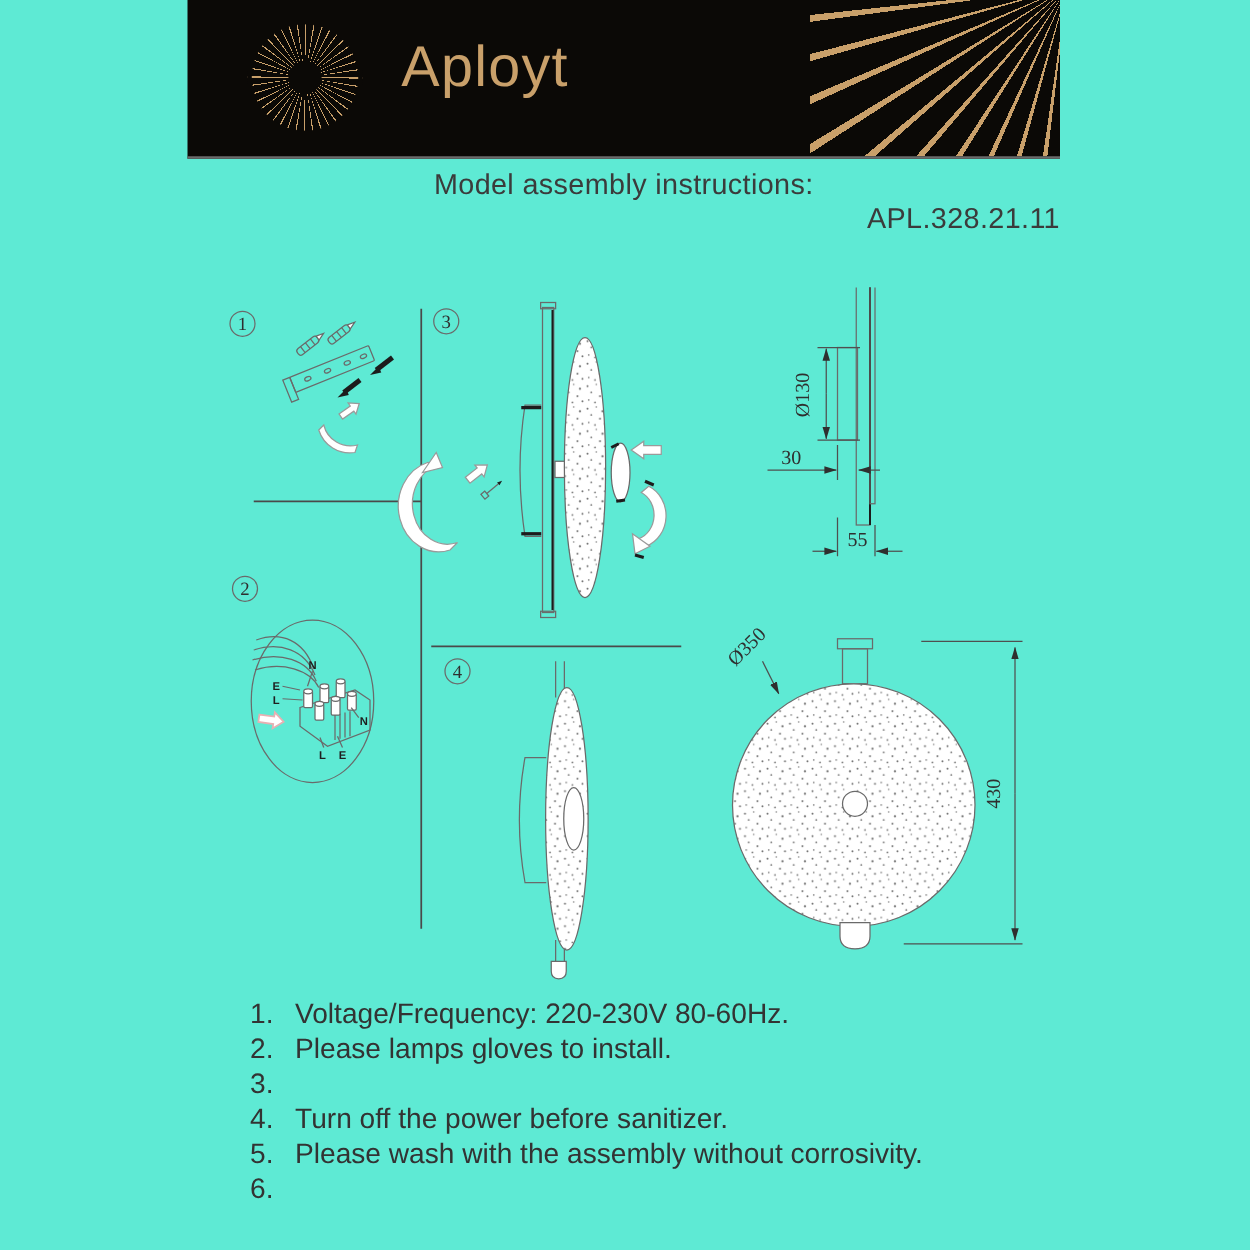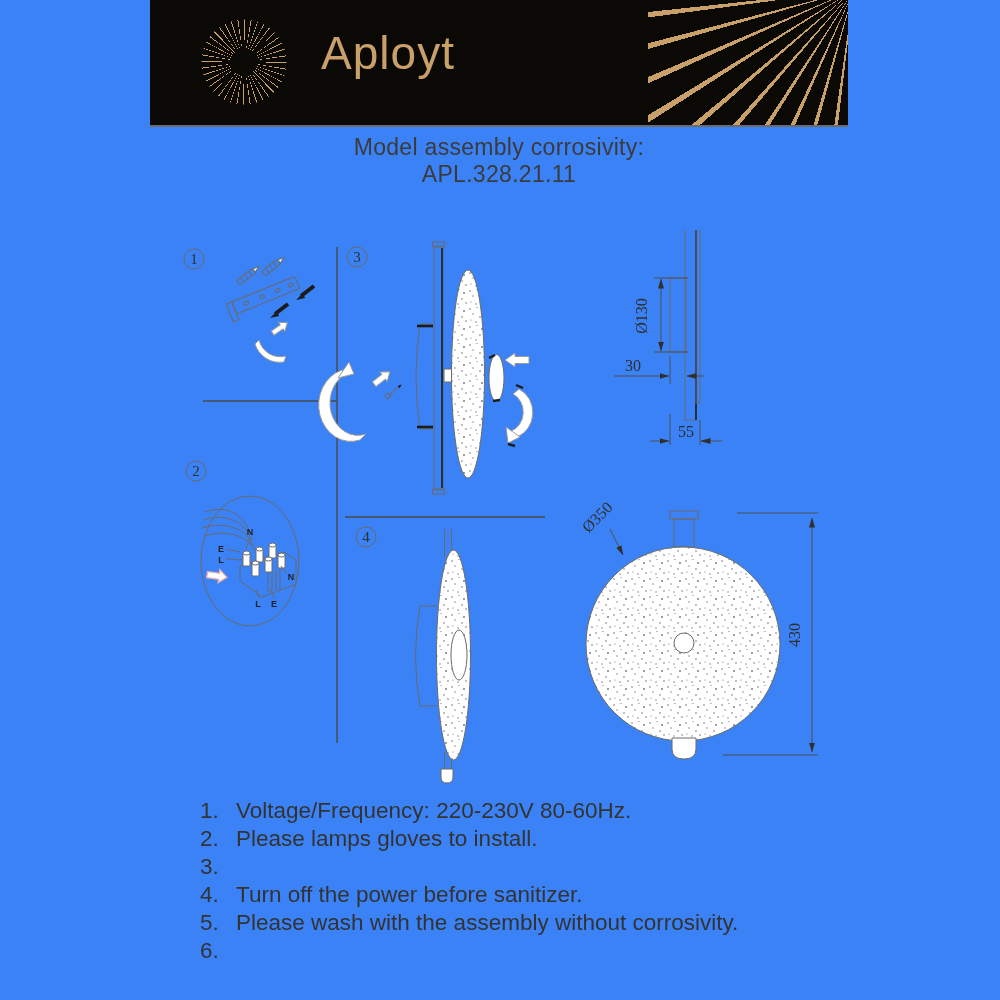--- a/index.html
+++ b/index.html
@@ -1,37 +1,37 @@
 <!DOCTYPE html>
 <html style="--banner_bg: #0b0906; --gold: #c9a06a; --text: #333333; --line: #6a6a6a; --accent_pink: #e7b0b2;"><head>
 <meta charset="utf-8">
 <style>
   :root{
     --banner_bg:#0b0906; --gold:#c9a06a; --text:#333333; --line:#6a6a6a; --accent_pink:#e7b0b2;
   }
   html,body{margin:0;padding:0;background:#ffffff;}
-  .page{position:relative;width:1000px;height:1000px;background:#3b82f6;overflow:hidden;
+  .page{position:relative;width:1000px;height:1000px;background:#5eead4;overflow:hidden;
         font-family:"Liberation Sans",sans-serif;}
   
   .banner{position:absolute;left:150px;top:0;width:698px;height:125px;
           background:var(--banner_bg);overflow:hidden;border-bottom:2px solid #6b6b6b;}
   .starburst{position:absolute;left:48px;top:16px;width:92px;height:92px;border-radius:50%;
       background:
         radial-gradient(circle at 50% 50%, transparent 0 42px, var(--banner_bg) 43px),
         radial-gradient(circle at 50% 50%, var(--banner_bg) 0 13px, transparent 13.5px),
         repeating-conic-gradient(var(--gold) 0deg 1.3deg, transparent 1.3deg 9deg);}
   .brand{position:absolute;left:148px;top:26px;width:180px;text-align:center;
          font-size:46px;font-weight:300;letter-spacing:1px;color:var(--gold);}
   .rays{position:absolute;right:0;top:0;width:200px;height:125px;
       background:repeating-conic-gradient(from 170deg at 103% -8%,
         var(--gold) 0deg 1.5deg, transparent 1.5deg 8.4deg);}
   
   .titleblock{position:absolute;left:150px;top:134px;width:698px;text-align:center;color:#3b3b3b;}
   .titleblock .t1{font-size:23px;line-height:27px;letter-spacing:.3px;}
-  .titleblock .t2{font-size:23px;line-height:27px;letter-spacing:.3px;}
+  .titleblock .t2{font-size:23px;line-height:27px;letter-spacing:.3px;text-align:right;}
   
   .diagram{position:absolute;left:150px;top:230px;width:700px;height:560px;}
   .ln{fill:none;stroke:var(--line);stroke-width:1;}
   .lnf{fill:#ffffff;stroke:var(--line);stroke-width:1;}
   .wsh{fill:#ffffff;stroke:#9a9a9a;stroke-width:1;}
   .spk{fill:url(#speck);stroke:var(--line);stroke-width:1;}
   .blk{stroke:#1c1c1c;}
   .blkf{fill:#1c1c1c;stroke:none;}
   .dl{stroke:#4f4f4f;stroke-width:1;fill:none;}
   .div{stroke:#4a4a4a;stroke-width:1.4;}
@@ -49,21 +49,21 @@
 
 <div class="page">
 
   <div class="banner">
     <div class="starburst"></div>
     <div class="brand">Aployt</div>
     <div class="rays"></div>
   </div>
 
   <div class="titleblock">
-    <div class="t1">Model assembly corrosivity:</div>
+    <div class="t1">Model assembly instructions:</div>
     <div class="t2">APL.328.21.11</div>
   </div>
 
   <svg class="diagram" viewBox="150 230 700 560">
     <defs>
       <pattern id="speck" patternUnits="userSpaceOnUse" width="18" height="18">
         <rect width="18" height="18" fill="#ffffff"></rect>
         <circle cx="2" cy="3" r="0.8" fill="#707070"></circle>
           <circle cx="9" cy="1.5" r="0.6" fill="#707070"></circle>
         <circle cx="14" cy="5" r="0.9" fill="#707070"></circle>

